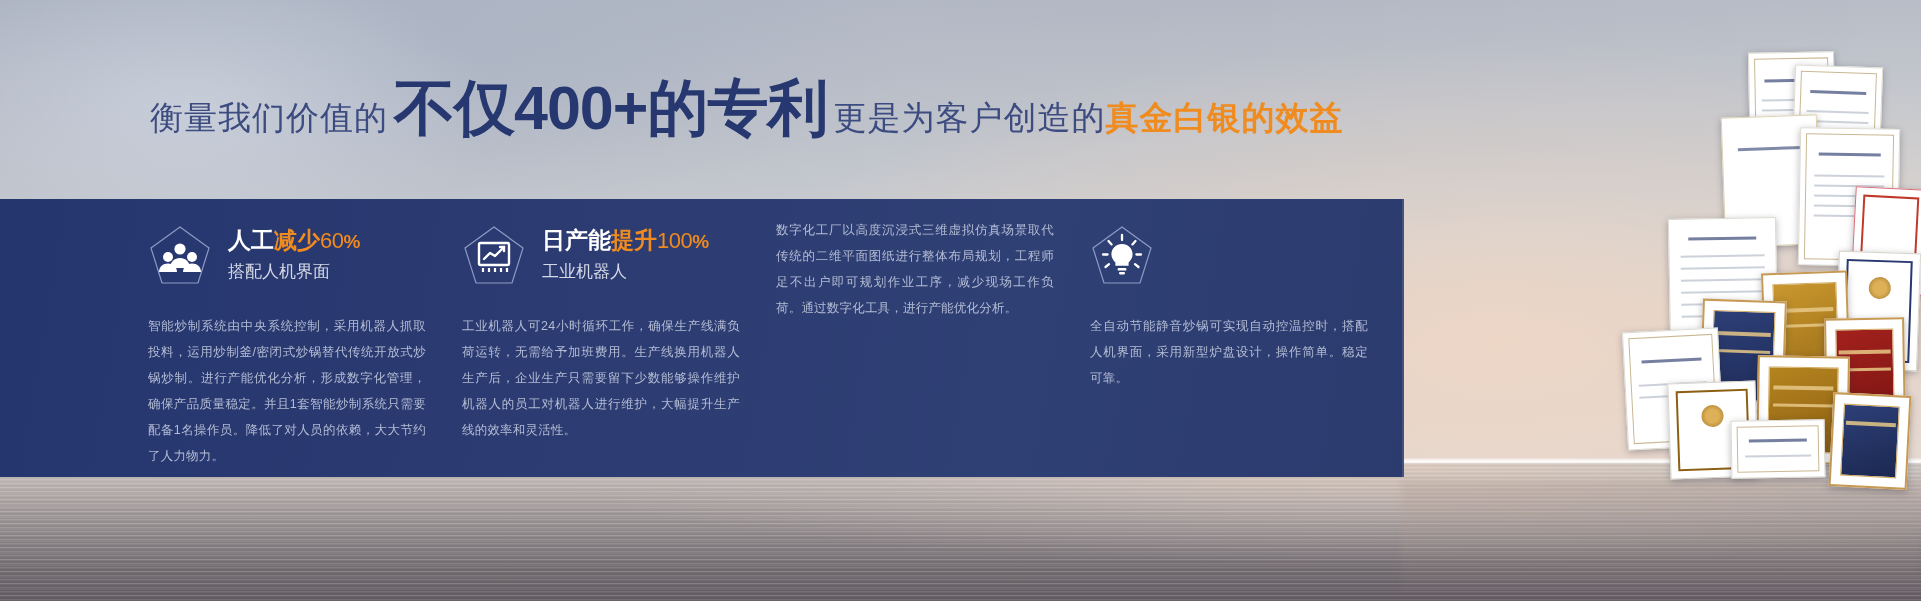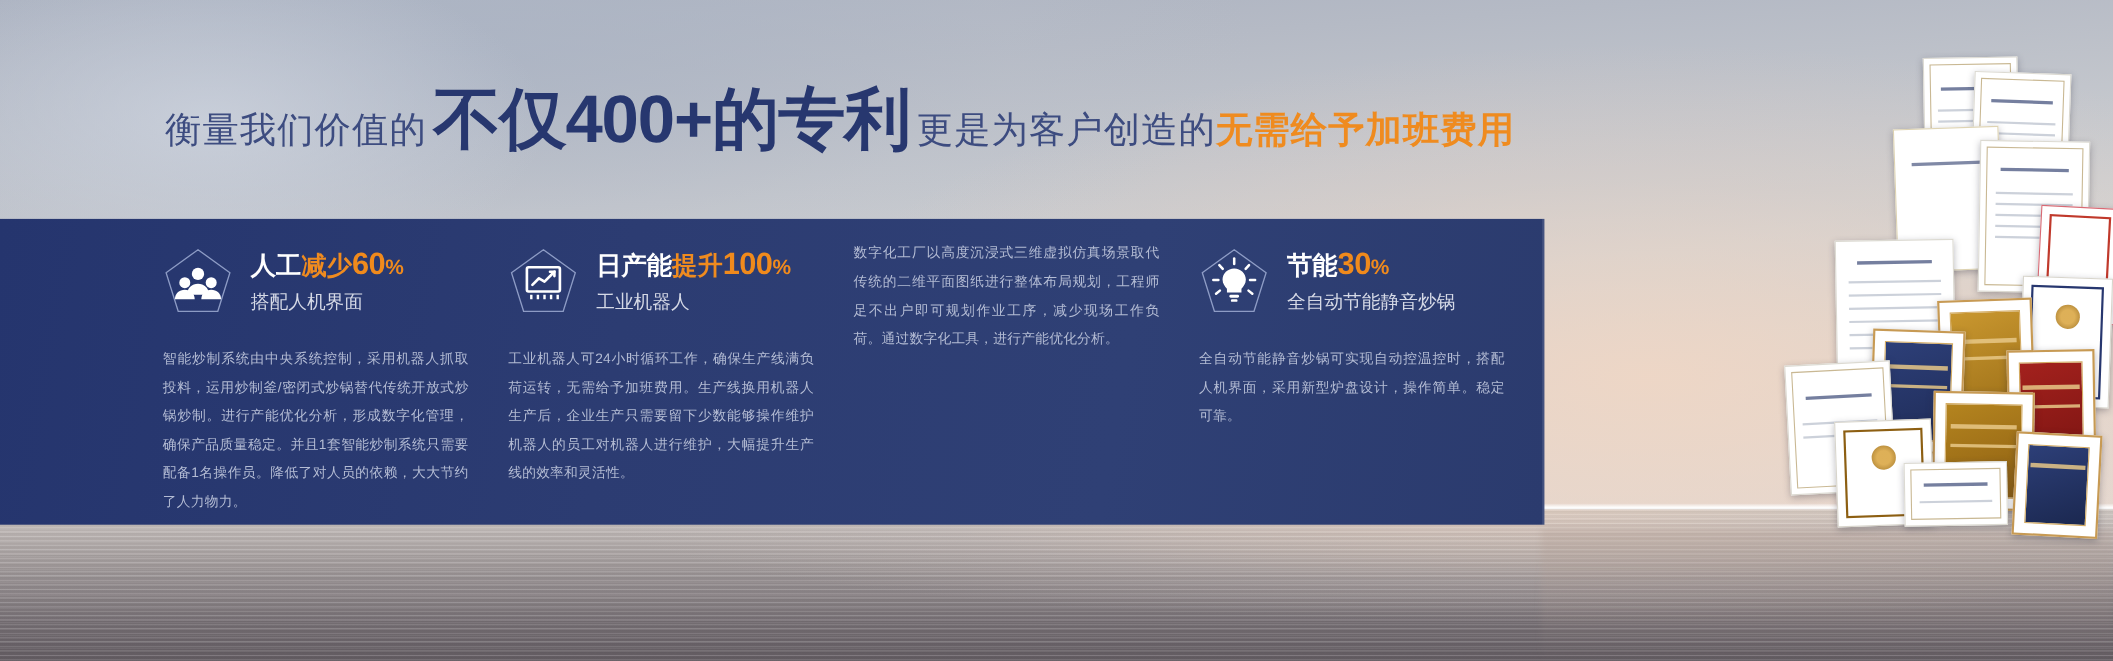--- a/index.html
+++ b/index.html
@@ -65,21 +65,21 @@
 
   .feat-head { display:flex; align-items:center; height:96px; padding-top:18px; }
 
   .badge { width:64px; height:64px; flex:none; position:relative; margin-right:16px; }
   .badge svg { display:block; }
 
   .feat-titles { padding-bottom:2px; }
   .ft-line1 { font-size:23px; line-height:1.15; white-space:nowrap; }
   .ft-label { color:#ffffff; font-weight:bold; }
   .ft-verb  { color:#ef8b1f; font-weight:bold; }
-  .ft-num   { color:#f08a1c; font-weight:bold; font-size:28px; letter-spacing:-.5px; }
+  .ft-num   { color:#f08a1c; font-weight:normal; font-size:22px; letter-spacing:-.5px; }
   .ft-pct   { color:#f08a1c; font-weight:bold; font-size:19px; }
   .ft-line2 { font-size:17px; color:#d5d9e6; margin-top:7px; white-space:nowrap; }
 
   .feat-body {
     margin-top:18px; font-size:12.5px; line-height:2.08; color:#b4bcd4;
     text-align:justify; letter-spacing:.2px;
   }
 
   
   #certs { position:absolute; right:0; top:0; width:520px; height:601px; z-index:3; }
@@ -121,21 +121,21 @@
   <div class="horizon"></div>
   <div class="water"></div>
 </div>
 
 <div id="panel"></div>
 
 <div id="headline">
   <span class="hl-sm">衡量我们价值的</span>
   <span class="hl-big">不仅400+的专利</span>
   <span class="hl-sm">更是为客户创造的</span>
-  <span class="hl-org">无需给予加班费用</span>
+  <span class="hl-org">真金白银的效益</span>
 </div>
 
 <div id="features">
 
   <div class="feat">
     <div class="feat-head">
       <div class="badge">
         <svg width="64" height="64" viewBox="0 0 64 64">
           <polygon points="32,3 61,24 50,59 14,59 3,24" fill="none" stroke="#9fadd4" stroke-width="1.2" opacity=".85"></polygon>
           <circle cx="32" cy="25" r="5.6" fill="#fff"></circle>
@@ -193,24 +193,20 @@
             <line x1="32" y1="11" x2="32" y2="16"></line>
             <line x1="18.5" y1="17" x2="21.6" y2="20.4"></line>
             <line x1="45.5" y1="17" x2="42.4" y2="20.4"></line>
             <line x1="13" y1="30.5" x2="17.6" y2="30.5"></line>
             <line x1="51" y1="30.5" x2="46.4" y2="30.5"></line>
             <line x1="15.5" y1="43" x2="19" y2="40.2"></line>
             <line x1="48.5" y1="43" x2="45" y2="40.2"></line>
           </g>
         </svg>
       </div>
-      <div class="feat-titles">
-        <div class="ft-line1"><span class="ft-label">节能</span><span class="ft-verb"></span><span class="ft-num">30</span><span class="ft-pct">%</span></div>
-        <div class="ft-line2">全自动节能静音炒锅</div>
-      </div>
     </div>
     <div class="feat-body">全自动节能静音炒锅可实现自动控温控时，搭配人机界面，采用新型炉盘设计，操作简单。稳定可靠。</div>
   </div>
 </div>
 
 <div id="certs">
 
   <div class="c paper" style="left:348px;top:52px;width:86px;height:120px;transform:rotate(-1deg);">
     <div class="inner"></div>
       <div class="tl" style="top:26px;"></div>

